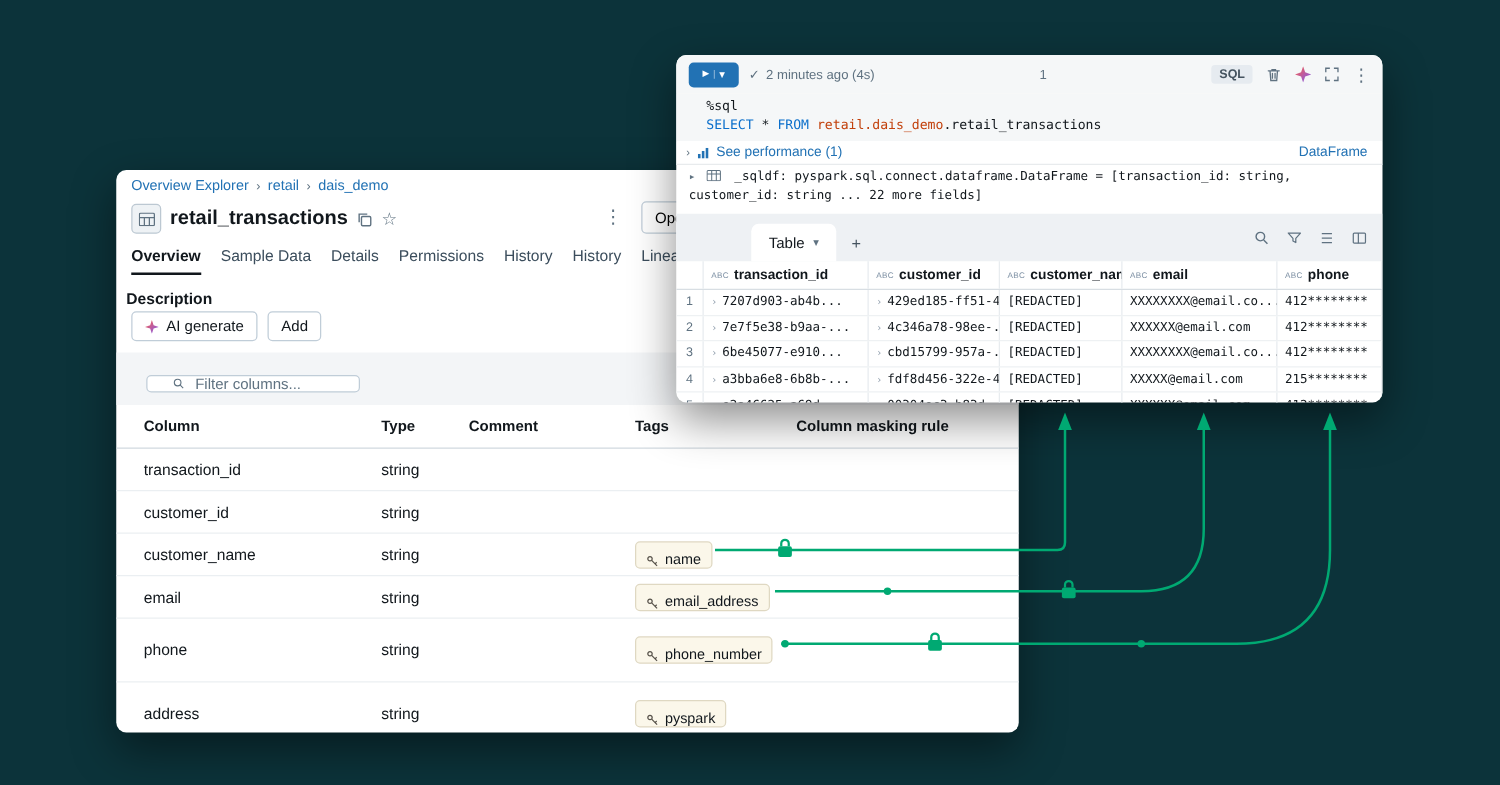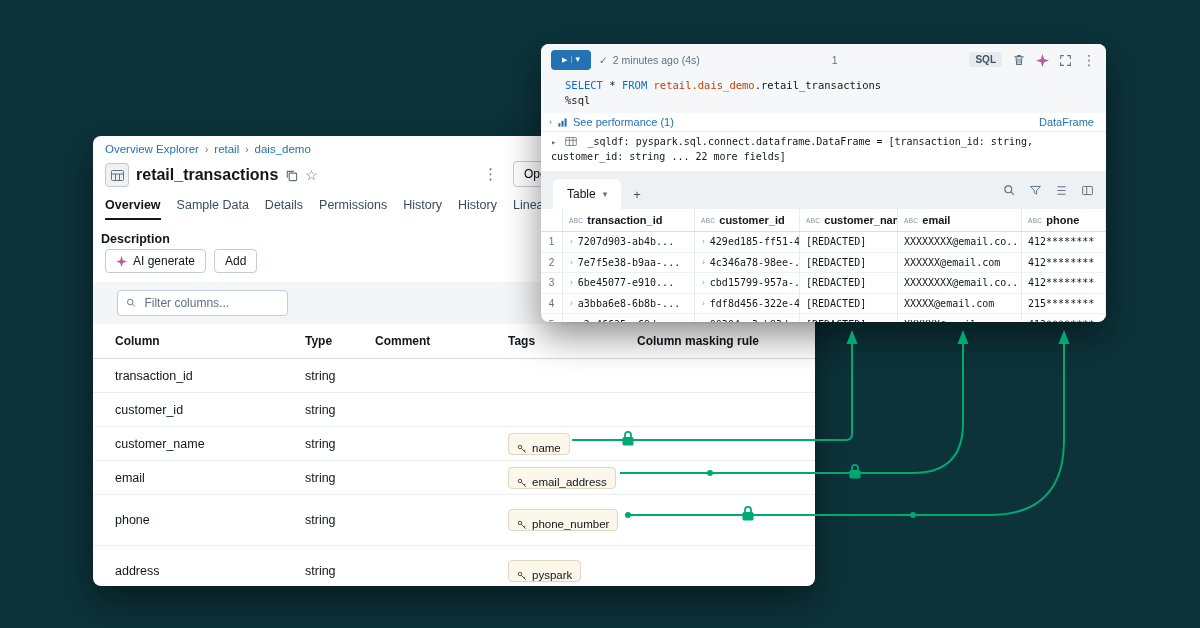--- a/index.html
+++ b/index.html
@@ -19,58 +19,58 @@
   .cat-open{position:absolute;left:420px;top:25px;height:26px;display:flex;align-items:center;padding:0 10px;
             border:1px solid #C0CDD8;border-radius:4px;background:#fff;font-size:12px;}
   .cat-tabs{position:absolute;left:12px;top:60px;display:flex;gap:16px;font-size:12.5px;color:#3B4D5C;}
   .cat-tab{padding:2px 0 6px;white-space:nowrap;}
   .cat-tab.active{color:#11171C;font-weight:700;border-bottom:2px solid #11171C;}
   .cat-desc{position:absolute;left:8px;top:96px;font-size:12.5px;font-weight:700;}
   .cat-btns{position:absolute;left:12px;top:113px;display:flex;gap:8px;}
   .btn{display:inline-flex;align-items:center;gap:6px;height:24px;padding:0 10px;border:1px solid #C0CDD8;
        border-radius:4px;background:#fff;font-size:12px;color:#11171C;}
   .cat-filterband{position:absolute;left:0;top:146px;width:100%;height:42px;background:#F3F5F7;}
-  .filterbox{position:absolute;left:24px;top:8px;width:171px;height:26px;border:1px solid #C0CDD8;border-radius:4px;
-             background:#fff;display:flex;align-items:center;gap:6px;padding:0 8px;box-sizing:border-box;}
+  .filterbox{position:absolute;left:24px;top:18px;width:171px;height:14px;border:1px solid #C0CDD8;border-radius:4px;
+             background:#fff;display:flex;align-items:center;gap:6px;padding:0 20px;box-sizing:border-box;}
   .filterbox input{border:0;outline:0;font-size:12px;width:100%;color:#11171C;font-family:"Liberation Sans",sans-serif;background:transparent;}
   .filterbox input::placeholder{color:#5F7281;}
   .cat-table{position:absolute;left:0;top:188px;width:100%;}
   .cat-thead,.cat-row{display:grid;grid-template-columns:190px 70px 133px 129px 1fr;padding-left:22px;align-items:center;}
   .cat-thead{height:34px;font-size:12px;font-weight:700;border-bottom:1px solid #D1D9E0;}
   .cat-row{height:33px;font-size:12.5px;border-bottom:1px solid #EBEFF2;}
   .cat-row.tall{height:50px;}
   .pill{display:inline-flex;align-items:flex-end;gap:5px;height:20px;padding:0 8px;background:#FBF7EA;
         border:1px solid #DFD8C2;border-radius:4px;font-size:11.5px;color:#11171C;width:fit-content;}
 
   
   #notebook{left:541px;top:44px;width:565px;height:278px;z-index:3;overflow:hidden;display:flex;flex-direction:column;}
   .nb-top{flex:0 0 31px;background:#F5F7F8;display:flex;align-items:center;gap:8px;padding:0 10px;}
   .run-btn{width:40px;height:20px;background:#2272B4;border-radius:4px;display:flex;align-items:center;justify-content:center;color:#fff;}
   .run-play{font-size:7px;padding-right:4px;border-right:1px solid rgba(255,255,255,.4);line-height:1;}
   .run-caret{font-size:9px;padding-left:3px;line-height:1;}
   .nb-status{display:flex;gap:5px;font-size:10.5px;color:#5F7281;align-items:center;}
   .nb-cellnum{flex:1;text-align:center;font-size:10.5px;color:#5F7281;}
-  .nb-actions{display:flex;align-items:flex-end;gap:10px;color:#5F7281;}
+  .nb-actions{display:flex;align-items:center;gap:10px;color:#5F7281;}
   .badge{background:#E6EBF0;border-radius:3px;padding:2px 6px;font-size:10px;font-weight:700;color:#44535F;}
   .kebab{font-size:14px;color:#5F7281;line-height:1;}
   .nb-code{flex:0 0 35px;background:#F5F7F8;padding:3px 0 0 24px;font-family:"DejaVu Sans Mono",monospace;
            font-size:10.5px;line-height:15px;color:#11171C;}
   .kw{color:#0B6FCB;}
   .schema{color:#C2410C;}
   .nb-perf{flex:0 0 18px;display:flex;align-items:center;gap:5px;padding:0 12px 0 8px;font-size:11px;
            background:#fff;border-bottom:1px solid #E8EBED;}
   .caret-sm{color:#5F7281;font-size:9px;}
   .link{color:#2272B4;}
   .spacer{flex:1;}
   .nb-out{flex:0 0 36px;padding:3px 10px 0 10px;font-family:"DejaVu Sans Mono",monospace;font-size:10px;
           line-height:13.5px;color:#11171C;}
   .nb-out .caret-sm{margin-right:3px;}
   .nb-tabs{flex:0 0 38px;background:#EEF1F4;display:flex;align-items:flex-end;padding:0 0 0 12px;}
   .tab-active{height:30px;background:#fff;border-radius:6px 6px 0 0;display:flex;align-items:center;gap:7px;
-              padding:0 14px;font-size:12px;color:#11171C;}
+              padding:0 14px;font-size:12px;color:#11171C;margin-left:48px;}
   .tab-plus{height:30px;display:flex;align-items:center;padding:0 12px;color:#44535F;font-size:13px;}
   .nb-tabicons{margin-left:auto;display:flex;align-items:center;gap:13px;padding-right:12px;height:100%;color:#5F7281;}
   .nb-grid{flex:1;display:flex;flex-direction:column;}
   .g-head,.g-row{display:grid;grid-template-columns:22px 132px 105px 98px 124px 84px;}
   .g-head{height:22px;border-bottom:1px solid #D8DEE3;font-size:11px;font-weight:700;align-items:center;}
   .g-cell{display:flex;align-items:center;gap:4px;padding-left:6px;border-right:1px solid #E8ECEF;height:100%;
           overflow:hidden;white-space:nowrap;box-sizing:border-box;}
   .abc{font-size:6.5px;color:#7C8FA3;font-weight:400;letter-spacing:.3px;}
   .g-row{height:19.6px;border-bottom:1px solid #EEF1F3;font-family:"DejaVu Sans Mono",monospace;font-size:10px;align-items:center;}
   .g-num{justify-content:center;padding-left:0;color:#5F7281;font-family:"Liberation Sans",sans-serif;}
@@ -282,22 +282,22 @@
         <svg width="13" height="13" viewBox="0 0 16 16">
           <g stroke="#5F7281" stroke-width="1.3" fill="none">
               <path d="M2 6 V2 h4 M10 2 h4 v4 M14 10 v4 h-4 M6 14 H2 v-4"></path>
             </g>
           </svg>
         <span class="kebab">⋮</span>
       </span>
     </div>
 
     <div class="nb-code">
+      <div><span>%sql</span></div>
       <div><span class="kw">SELECT</span> <span>*</span> <span class="kw">FROM</span> <span class="schema">retail.dais_demo</span><span>.retail_transactions</span></div>
-      <div><span>%sql</span></div>
     </div>
 
     <div class="nb-perf">
       <span class="caret-sm">›</span>
       <svg width="11" height="11" viewBox="0 0 16 16">
         <g fill="#2272B4">
             <rect x="2" y="9" width="3" height="5"></rect>
             <rect x="6.5" y="5.5" width="3" height="8.5"></rect>
             <rect x="11" y="2" width="3" height="12"></rect>
           </g>

